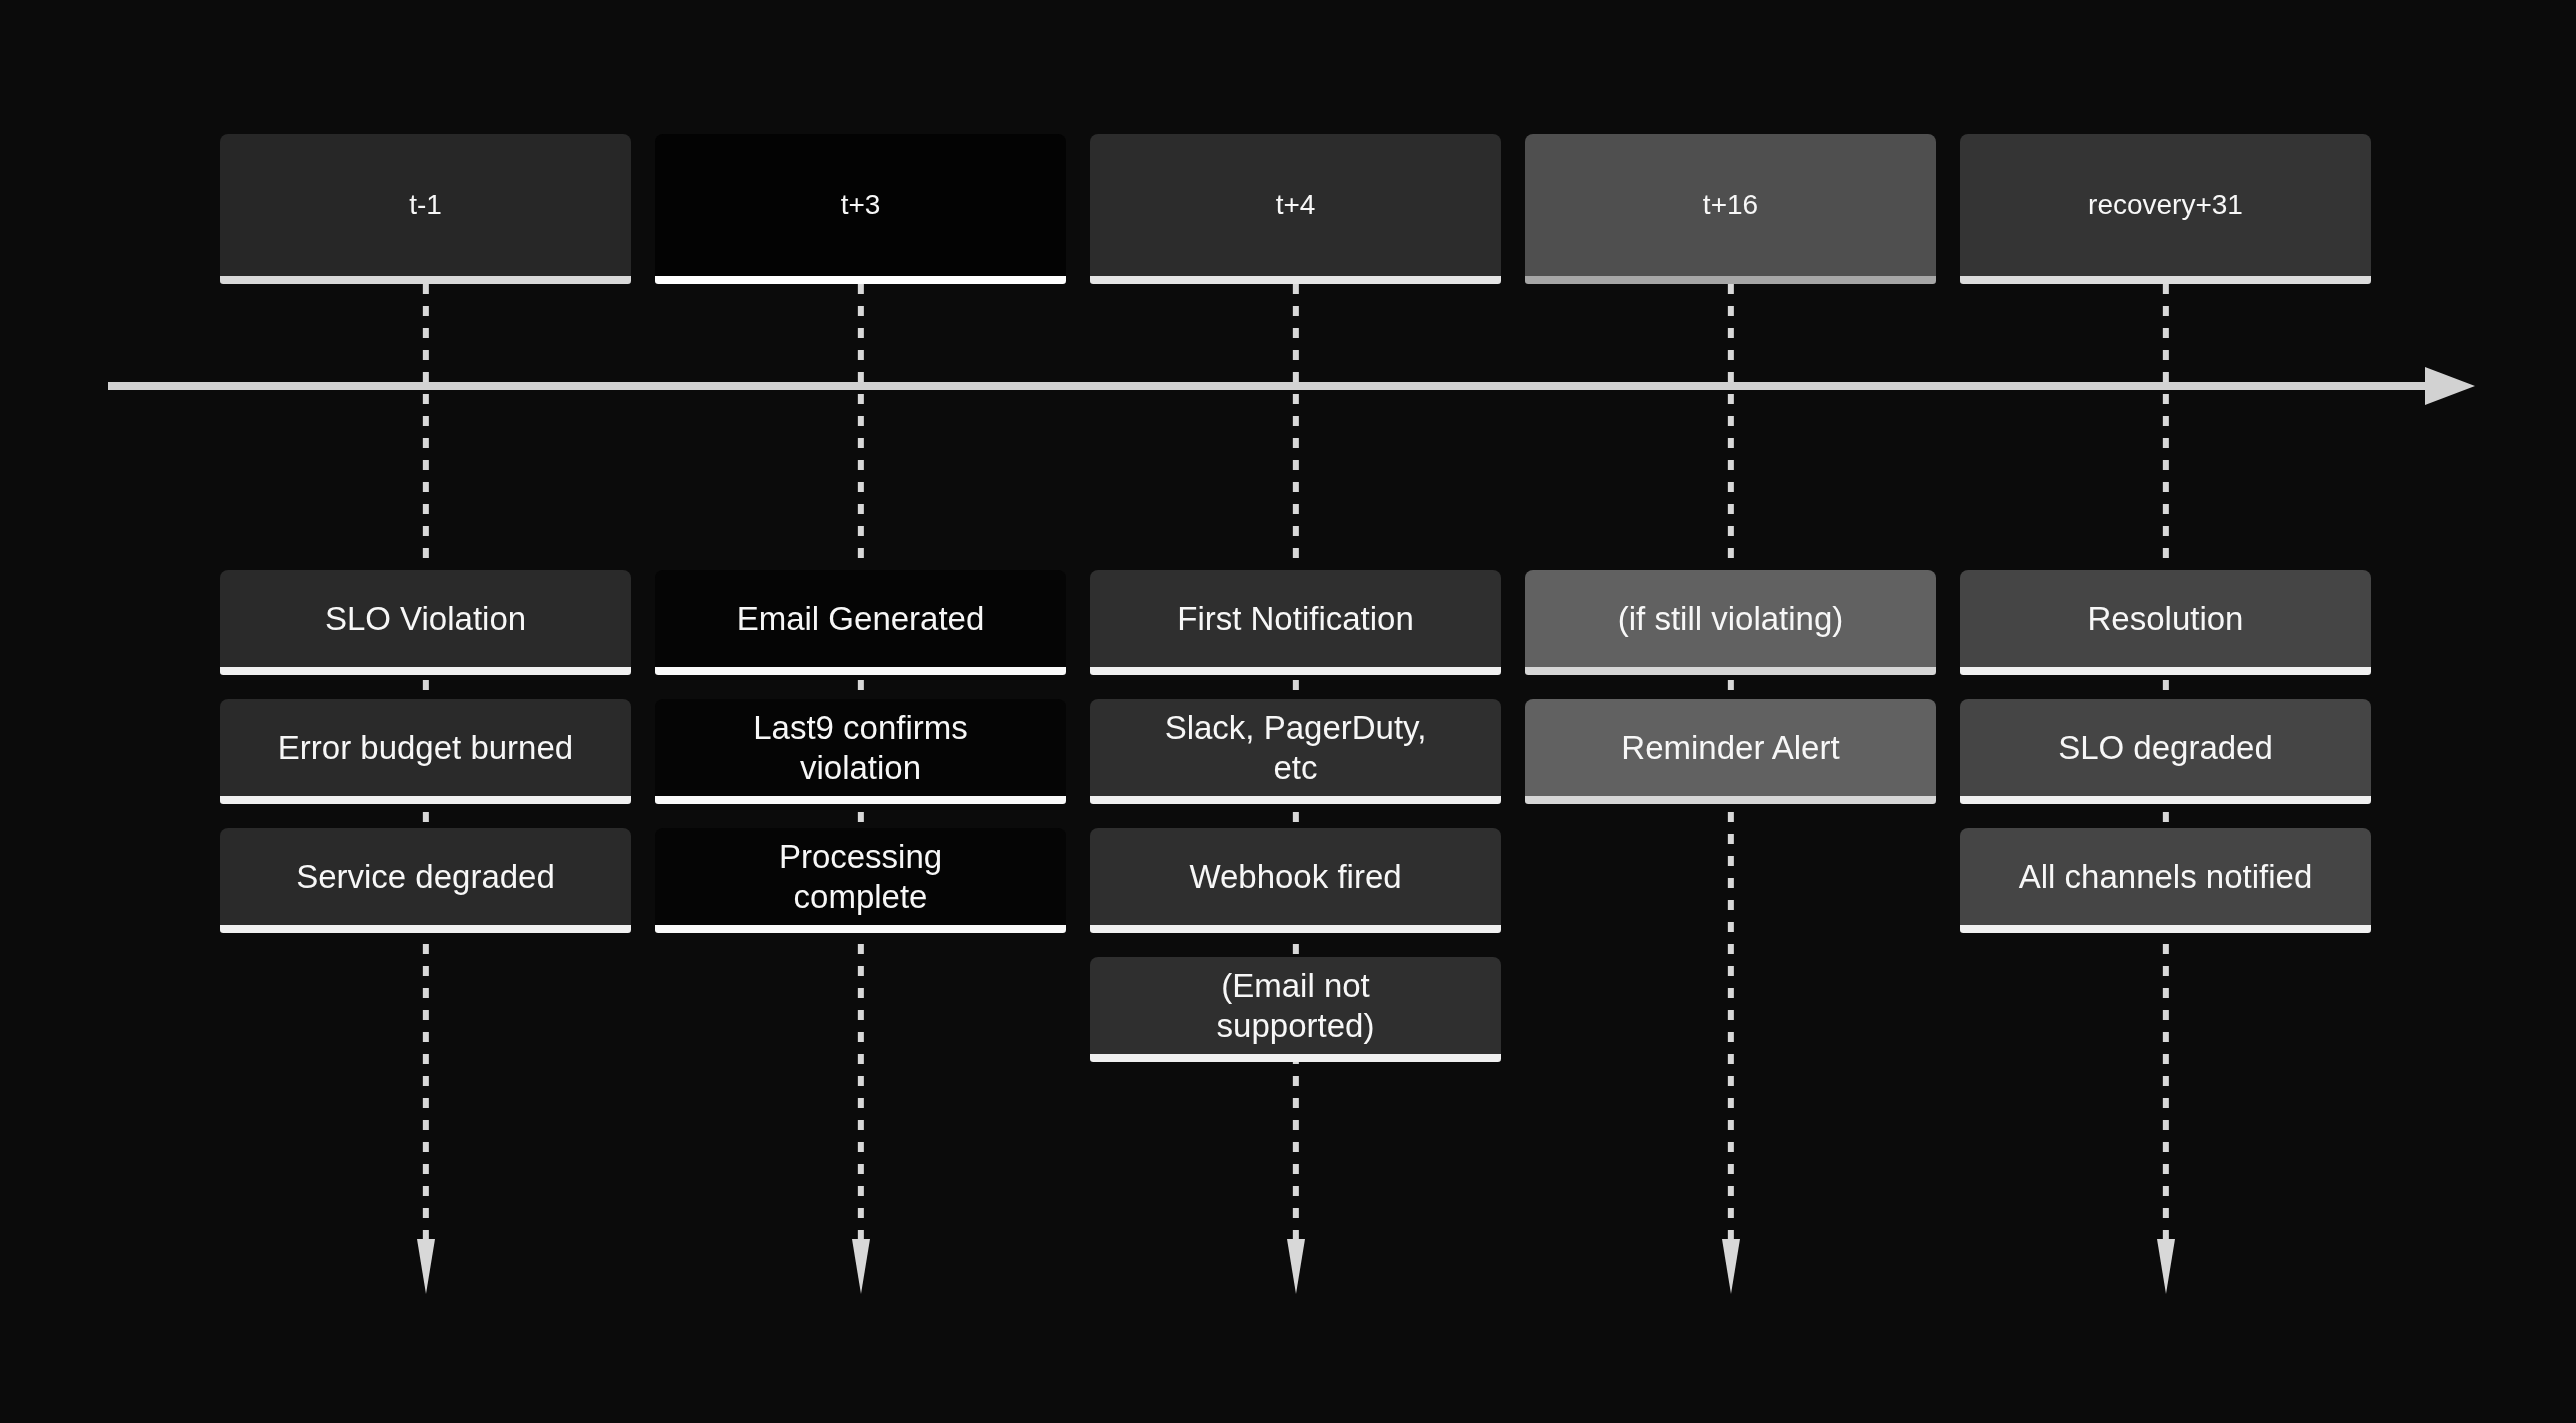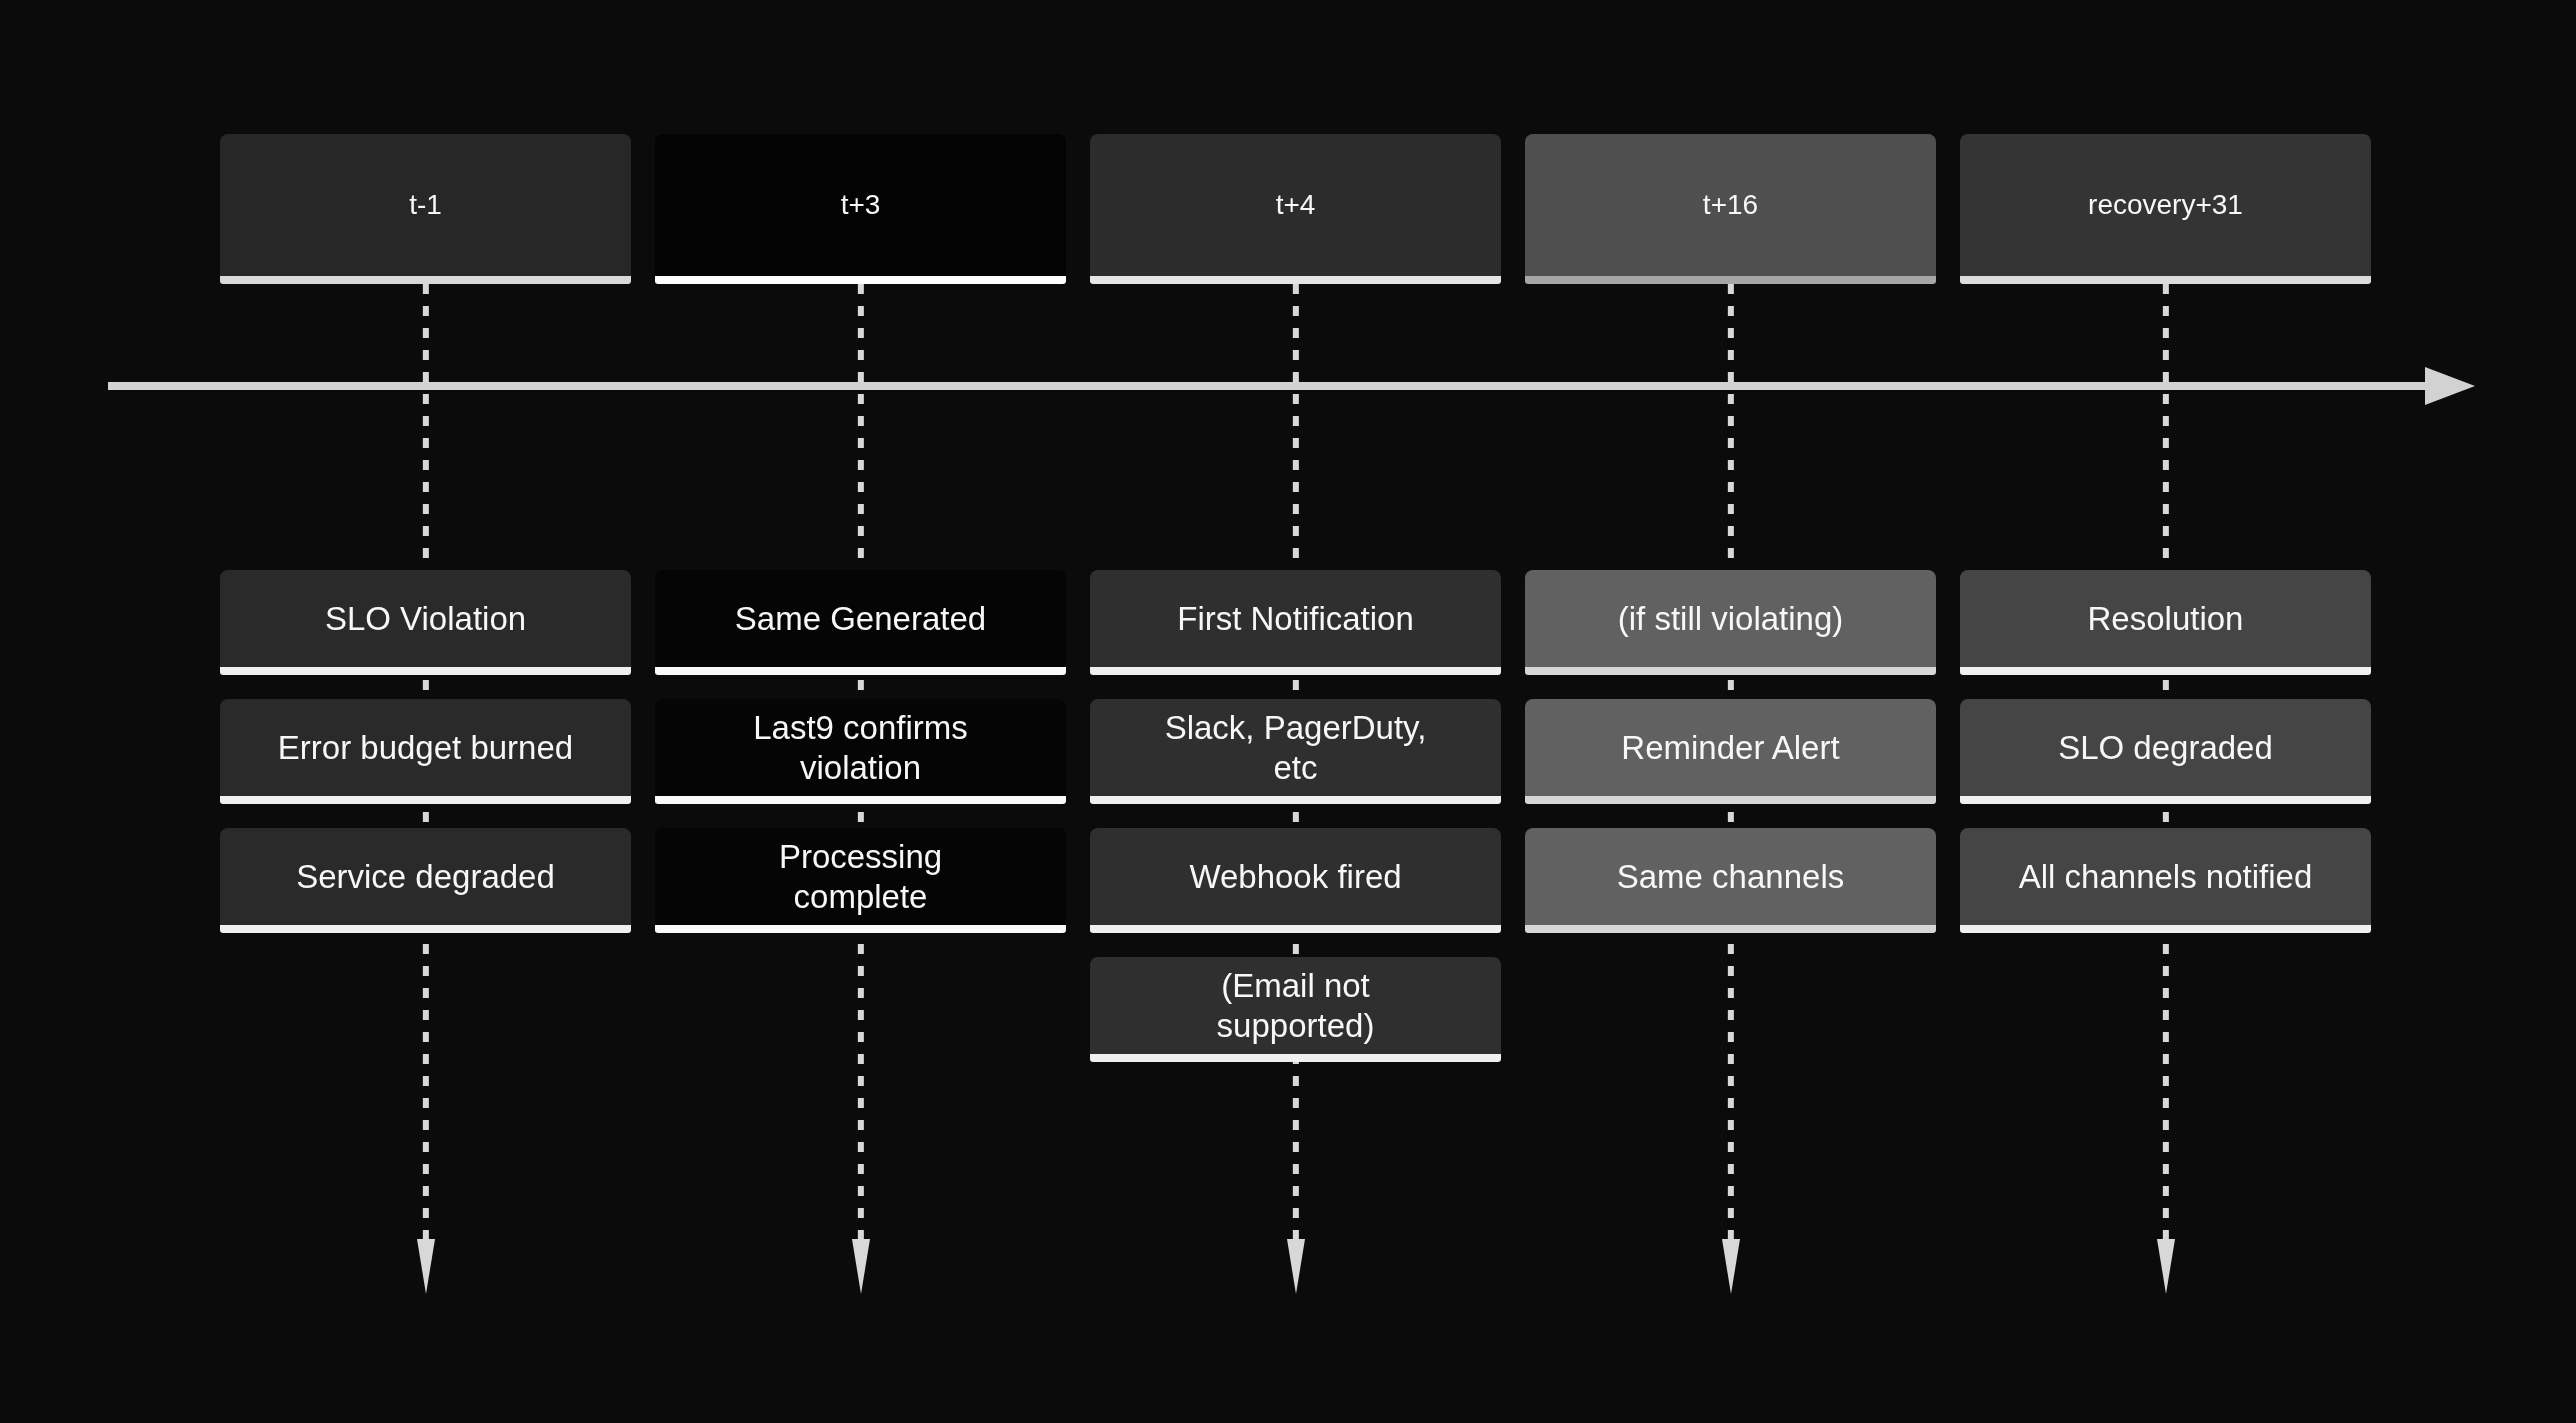--- a/index.html
+++ b/index.html
@@ -106,21 +106,21 @@
           <div class="event-box">SLO Violation</div>
           <div class="event-box">Error budget burned</div>
           <div class="event-box">Service degraded</div>
         </div>
       </div>
       <div class="column" style="--hdr-bg: #030303; --hdr-border: #ffffff; --box-bg: #050505; --box-border: #fafafa;">
         <div class="dash-line"></div>
         <div class="dash-head"></div>
         <div class="header-box">t+3</div>
         <div class="events">
-          <div class="event-box">Same Generated</div>
+          <div class="event-box">Email Generated</div>
           <div class="event-box">Last9 confirms
 violation</div>
           <div class="event-box">Processing
 complete</div>
         </div>
       </div>
       <div class="column" style="--hdr-bg: #2c2c2c; --hdr-border: #e5e5e5; --box-bg: #2f2f2f; --box-border: #f0f0f0;">
         <div class="dash-line"></div>
         <div class="dash-head"></div>
         <div class="header-box">t+4</div>
@@ -133,21 +133,20 @@
 supported)</div>
         </div>
       </div>
       <div class="column" style="--hdr-bg: #4f4f4f; --hdr-border: #a6a6a6; --box-bg: #616161; --box-border: #d6d6d6;">
         <div class="dash-line"></div>
         <div class="dash-head"></div>
         <div class="header-box">t+16</div>
         <div class="events">
           <div class="event-box">(if still violating)</div>
           <div class="event-box">Reminder Alert</div>
-          <div class="event-box">Same channels</div>
         </div>
       </div>
       <div class="column" style="--hdr-bg: #343434; --hdr-border: #dcdcdc; --box-bg: #454545; --box-border: #f0f0f0;">
         <div class="dash-line"></div>
         <div class="dash-head"></div>
         <div class="header-box">recovery+31</div>
         <div class="events">
           <div class="event-box">Resolution</div>
           <div class="event-box">SLO degraded</div>
           <div class="event-box">All channels notified</div>

